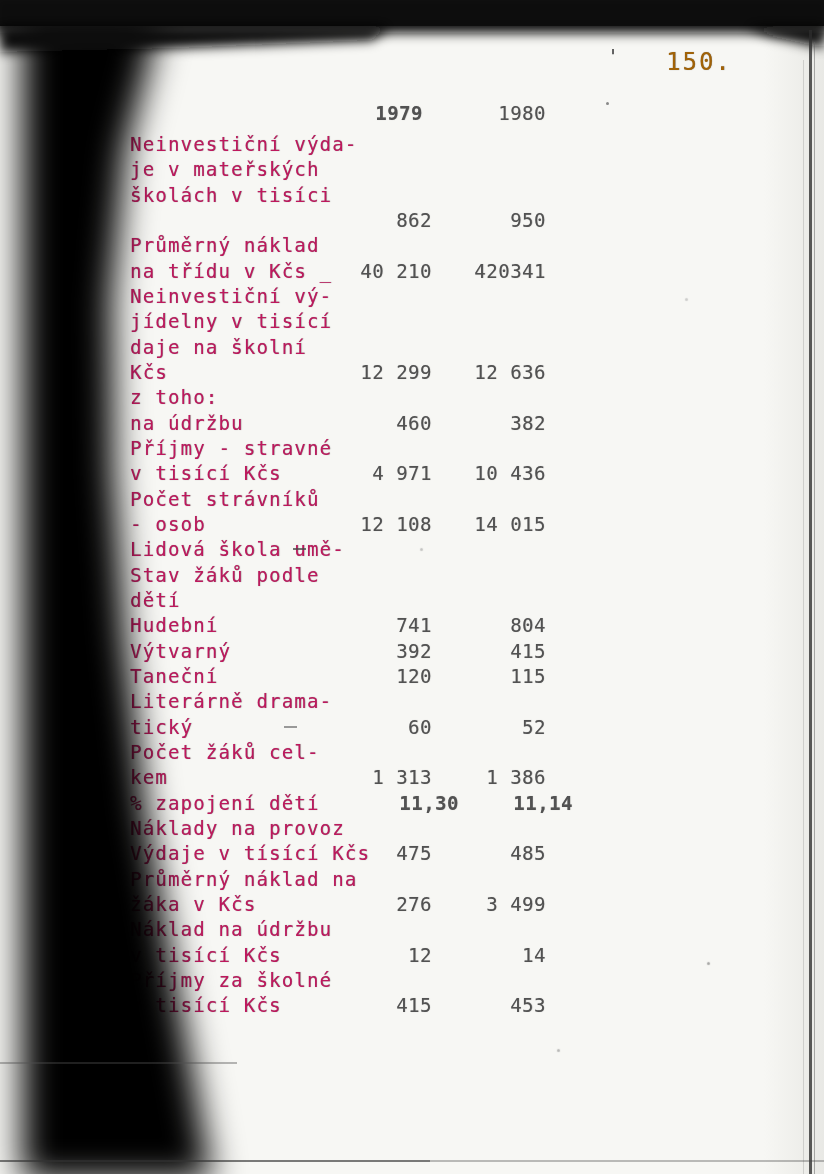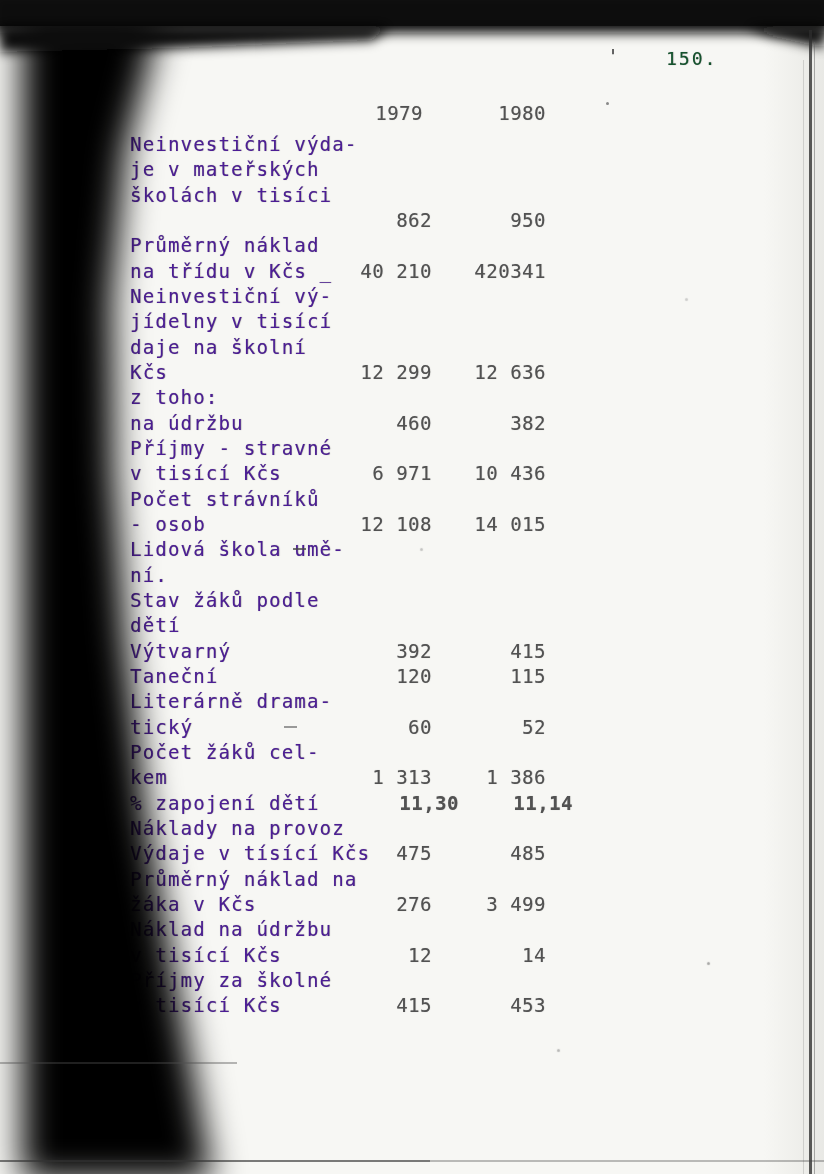--- a/index.html
+++ b/index.html
@@ -11,43 +11,43 @@
     font-family:"DejaVu Sans Mono","Liberation Mono",monospace;
   }
   
   .page::after{
     content:"";position:absolute;top:0;right:0;width:60px;height:100%;
     background:linear-gradient(to right, rgba(210,210,205,0) 0%, rgba(205,205,200,.35) 100%);
     pointer-events:none;
   }
   .pagenum{
     position:absolute;left:666px;top:48px;
-    font-size:18px;letter-spacing:2px;color:#14532d;
+    font-size:24px;letter-spacing:2px;color:#a16207;
     text-shadow:0.4px 0.4px 0.8px rgba(40,40,40,.55);
   }
   .apostrophe{
     position:absolute;left:607px;top:44px;
     font-size:20px;color:#4a4a4a;
   }
   .content{position:absolute;left:130px;top:102px;width:416px;z-index:2;}
   .years{position:relative;height:31px;}
   .row{position:relative;height:25.33px;white-space:nowrap;}
   .lab{
     position:absolute;left:0;top:0;
-    font-size:19px;letter-spacing:1.2px;color:#4c1d95;
+    font-size:19px;letter-spacing:1.2px;color:#be185d;
     text-shadow:0.4px 0.4px 0.8px rgba(30,30,30,.5);
   }
   .v{
     position:absolute;top:0;text-align:right;
     font-size:19px;letter-spacing:0.5px;color:#525252;
     text-shadow:0.3px 0.3px 0.7px rgba(60,60,60,.45);
   }
   .v1{left:178px;width:124px;}
   .v2{right:0;width:122px;}
-  .hdr1{transform:translateX(-9px);}
+  .hdr1{transform:translateX(-9px);font-weight:bold;}
   .shift .v1,.shift .v2{transform:translateX(27px);font-weight:bold;}
   
   .art{position:absolute;pointer-events:none;}
   .edge-dark{left:809px;top:30px;width:3px;height:1144px;background:rgba(45,45,45,.78);z-index:6;}
   .edge-mid{left:814px;top:42px;width:1px;height:1132px;background:rgba(95,95,95,.5);z-index:6;}
   .edge-light{left:803px;top:60px;width:1px;height:1114px;background:rgba(150,150,148,.35);z-index:6;}
   .line-bottom{left:0;top:1160px;width:824px;height:2px;background:rgba(70,70,70,.35);z-index:6;}
   .line-bottom2{left:0;top:1160px;width:430px;height:2px;background:rgba(45,45,45,.45);z-index:6;}
   .line-left{left:0;top:1062px;width:237px;height:2px;background:rgba(80,80,80,.4);z-index:6;}
   .underscore1{left:293px;top:548px;width:13px;height:2px;background:rgba(70,70,70,.75);z-index:2;}
@@ -131,52 +131,52 @@
           <span class="v v1">460</span>
           <span class="v v2">382</span>
         </div>
         <div class="row">
           <span class="lab">Příjmy - stravné</span>
           <span class="v v1"></span>
           <span class="v v2"></span>
         </div>
         <div class="row">
           <span class="lab">v tisící Kčs</span>
-          <span class="v v1">6 971</span>
+          <span class="v v1">4 971</span>
           <span class="v v2">10 436</span>
         </div>
         <div class="row">
           <span class="lab">Počet strávníků</span>
           <span class="v v1"></span>
           <span class="v v2"></span>
         </div>
         <div class="row">
           <span class="lab">- osob</span>
           <span class="v v1">12 108</span>
           <span class="v v2">14 015</span>
         </div>
         <div class="row">
           <span class="lab">Lidová škola umě-</span>
           <span class="v v1"></span>
           <span class="v v2"></span>
         </div>
         <div class="row">
-          <span class="lab">ní.</span>
-          <span class="v v1"></span>
-          <span class="v v2"></span>
-        </div>
-        <div class="row">
           <span class="lab">Stav žáků podle</span>
           <span class="v v1"></span>
           <span class="v v2"></span>
         </div>
         <div class="row">
           <span class="lab">dětí</span>
           <span class="v v1"></span>
           <span class="v v2"></span>
+        </div>
+        <div class="row">
+          <span class="lab">Hudební</span>
+          <span class="v v1">741</span>
+          <span class="v v2">804</span>
         </div>
         <div class="row">
           <span class="lab">Výtvarný</span>
           <span class="v v1">392</span>
           <span class="v v2">415</span>
         </div>
         <div class="row">
           <span class="lab">Taneční</span>
           <span class="v v1">120</span>
           <span class="v v2">115</span>

